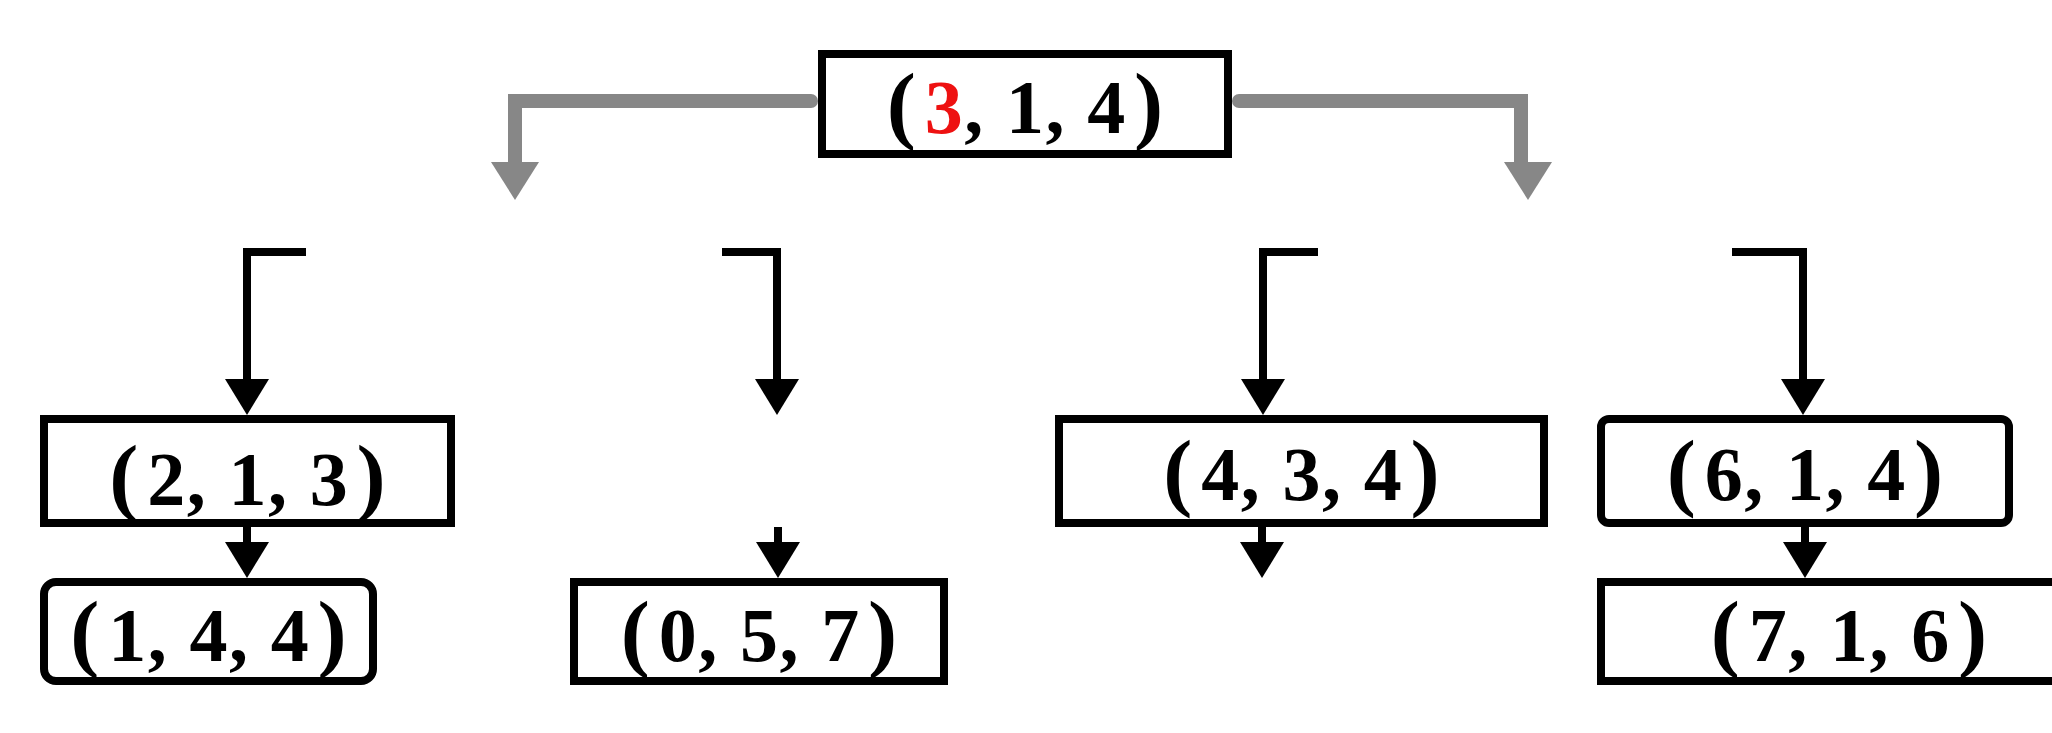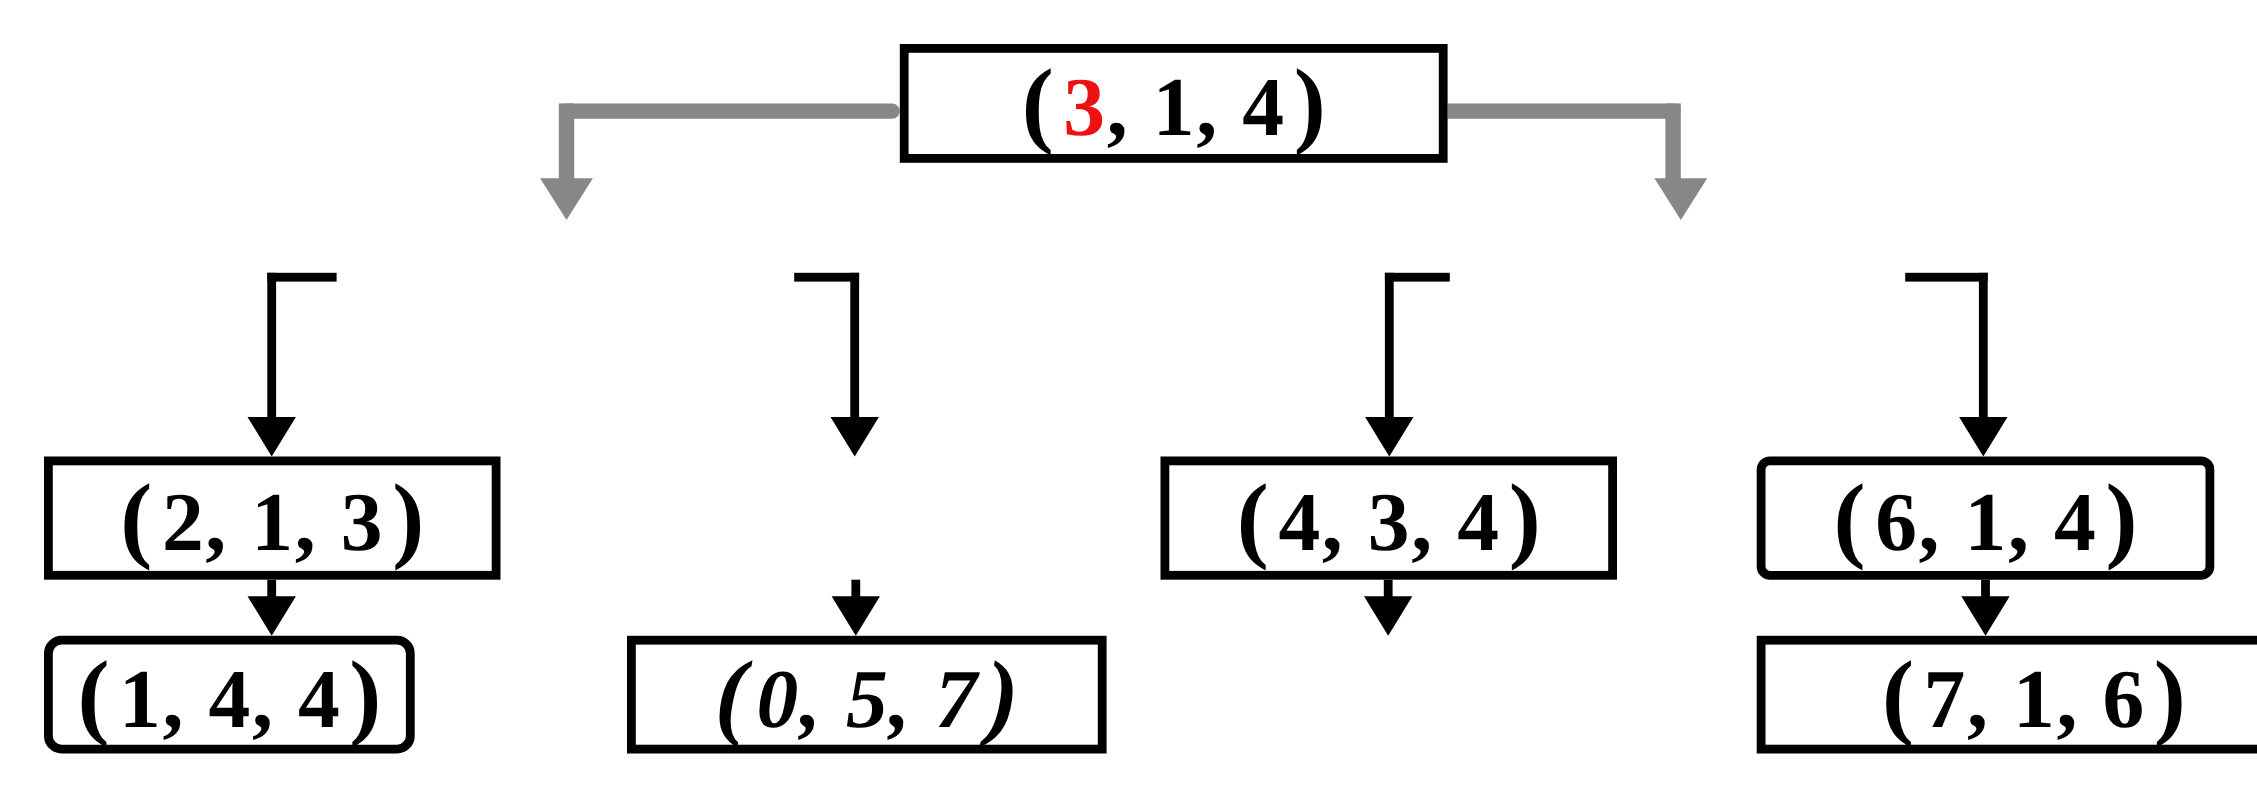--- a/index.html
+++ b/index.html
@@ -35,29 +35,29 @@
   .txt .digit.red{color:var(--red);}
   
   .seg{position:absolute;background:var(--black);}
   .seg.gray{background:var(--gray);border-radius:7px;}
   
   .tri{position:absolute;width:0;height:0;}
   .tri.black{border-left:22px solid transparent;border-right:22px solid transparent;border-top:36px solid var(--black);}
   .tri.gray{border-left:24px solid transparent;border-right:24px solid transparent;border-top:38px solid var(--gray);}
 
   
-  #box-root{left:818px;top:40px;width:498px;height:108px;}
+  #box-root{left:818px;top:50px;width:414px;height:108px;}
   #box-n245{left:306px;top:200px;width:416px;height:105px;}
   #box-n525{left:1318px;top:200px;width:414px;height:105px;}
-  #box-n213{left:40px;top:415px;width:415px;height:112px;}
+  #box-n213{left:40px;top:415px;width:415px;height:112px;align-items:flex-end;}
   #box-n237{left:570px;top:415px;width:417px;height:112px;}
-  #box-n434{left:1055px;top:415px;width:415px;height:112px;}
+  #box-n434{left:1055px;top:415px;width:493px;height:112px;}
   #box-n614{left:1597px;top:415px;width:416px;height:112px;border-radius:12px;}
   #box-n144{left:40px;top:578px;width:337px;height:107px;border-radius:16px;}
-  #box-n057{left:570px;top:578px;width:436px;height:107px;font-style:italic;}
+  #box-n057{left:570px;top:578px;width:378px;height:107px;}
   #box-n406{left:1055px;top:578px;width:415px;height:107px;}
   #box-n716{left:1597px;top:578px;width:504px;height:107px;}
 </style>
 </head>
 <body>
 
 <div id="canvas">
 
   <div class="seg gray" style="left:508px;top:94px;width:310px;height:14px;"></div>
   <div class="seg gray" style="left:508px;top:94px;width:14px;height:76px;border-radius:0;"></div>

